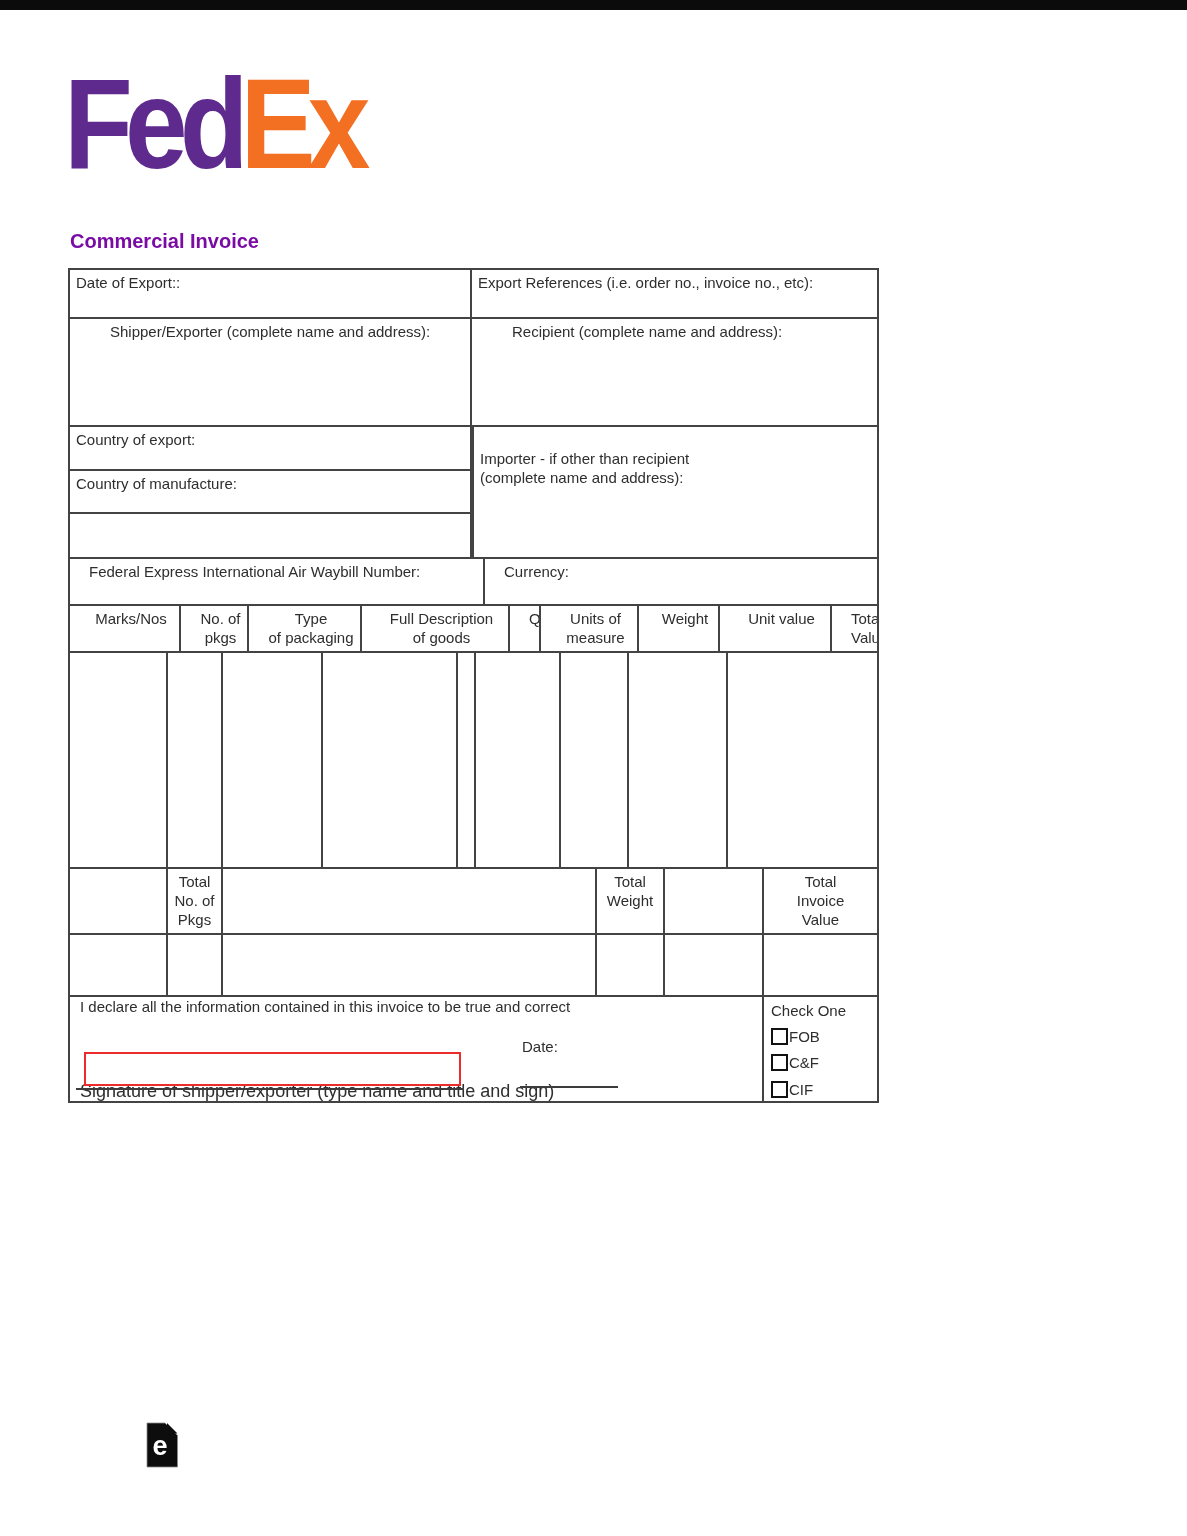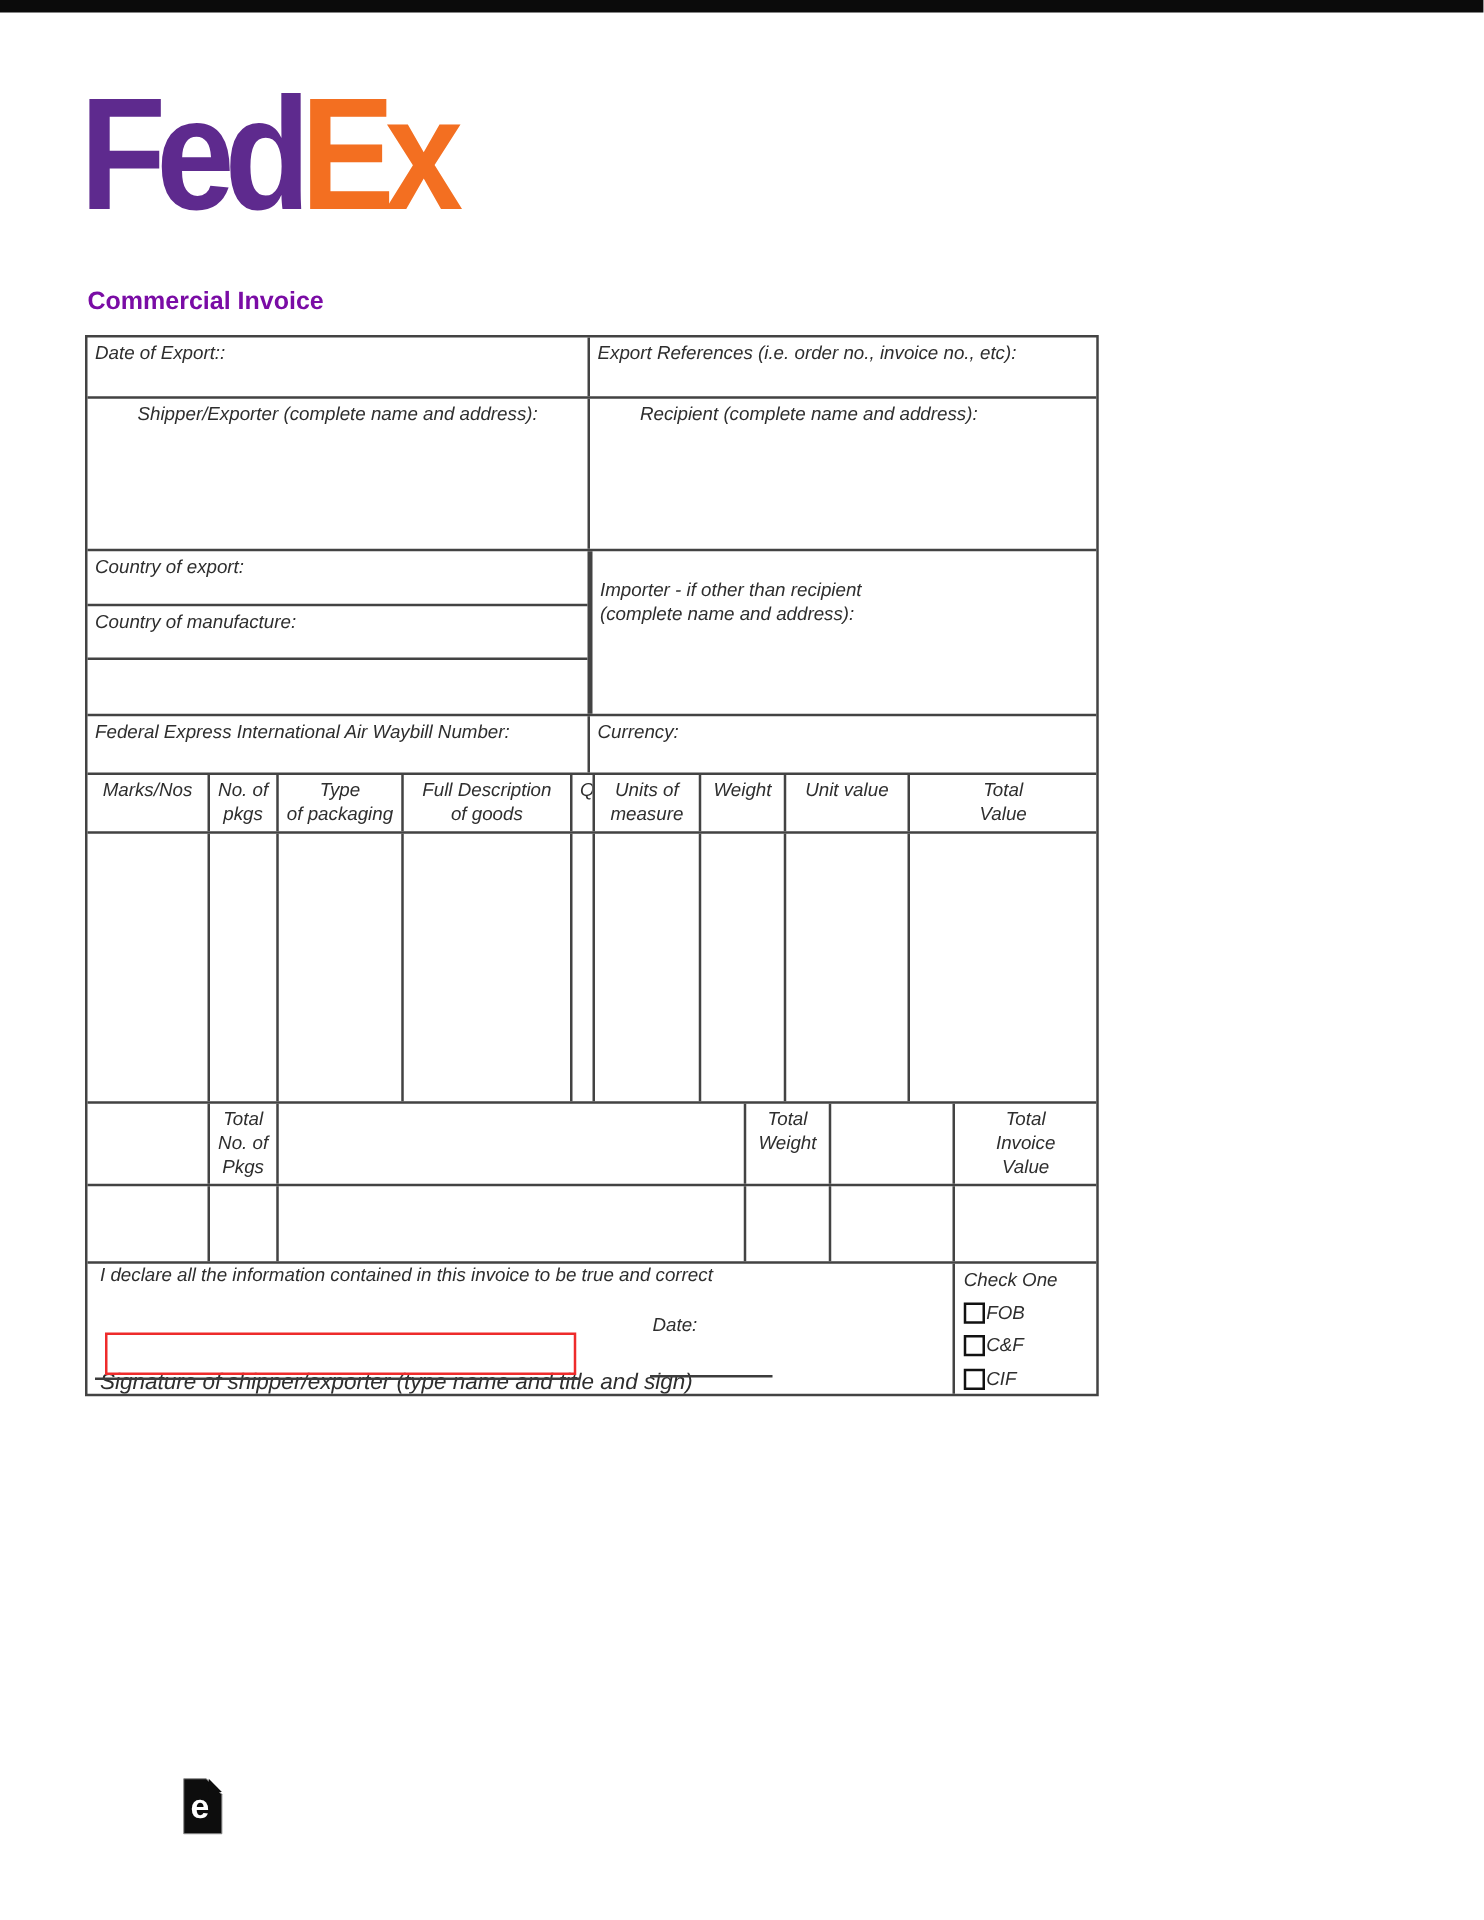--- a/index.html
+++ b/index.html
@@ -15,37 +15,37 @@
                 transform-origin:left top; white-space:nowrap; }
   .fedex-fed { color:#5E2A8E; }
   .fedex-ex  { color:#F36F21; }
 
   .doc-title { position:absolute; left:70px; top:230px; font-size:20px; font-weight:bold;
                color:#7A0CA5; }
 
   
   .form { position:absolute; left:68px; top:268px; width:811px; border:2px solid #434343;
           background:#fff; }
-  .row  { display:flex; border-bottom:2px solid #434343;font-style:italic; }
+  .row  { display:flex; border-bottom:2px solid #434343; }
   .row.last { border-bottom:none; }
   .c    { padding:3px 6px; font-size:15px; line-height:1.28; overflow:hidden; }
   .br   { border-right:2px solid #434343; }
   .bl   { border-left:2px solid #434343; }
   .bb   { border-bottom:2px solid #434343; }
   .center { text-align:center; }
   .pre  { white-space:pre-line; }
   .grow { flex:1 1 auto; }
 
   .w402{width:402px; flex:none;} .w98{width:98px; flex:none;} .w55{width:55px; flex:none;}
   .w114{width:100px; flex:none;} .w135{width:135px; flex:none;} .w40{width:18px; flex:none;}
   .w85{width:85px; flex:none;} .w68{width:68px; flex:none;} .w99{width:99px; flex:none;}
   .w374{width:374px; flex:none;} .w694{width:694px; flex:none;}
 
-  .h47{height:47px;} .h113{height:120px;padding-left:40px;} .h130{height:130px;} .h44{height:44px;}
-  .h43{height:43px;} .h45{height:45px;} .h214{height:214px;} .h64{height:64px;}
+  .h47{height:47px;} .h113{height:106px;padding-left:40px;} .h130{height:130px;} .h44{height:44px;}
+  .h43{height:43px;} .h45{height:45px;margin-left:13px;} .h214{height:214px;} .h64{height:64px;}
   .h60{height:60px;} .h104{height:104px;}
 
   .leftcol { display:block; padding:0; }
   .leftcol .c { width:100%; }
 
   
   .decl { position:relative; padding:0; }
   .decl-statement { position:absolute; left:10px; top:0; font-size:15px; }
   .decl-sig-label { position:absolute; left:10px; top:40px; font-size:18px;margin-top:43px; }
   .decl-date-label { position:absolute; left:452px; top:40px; font-size:15px; }

